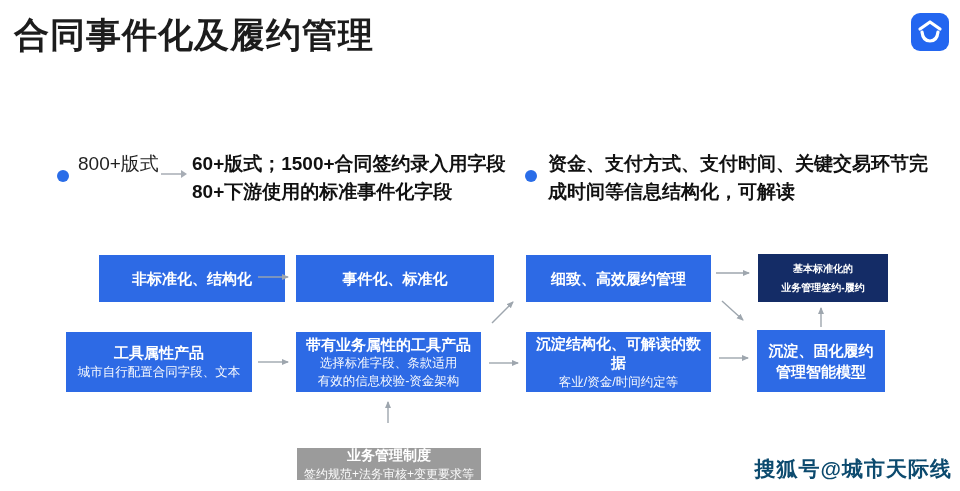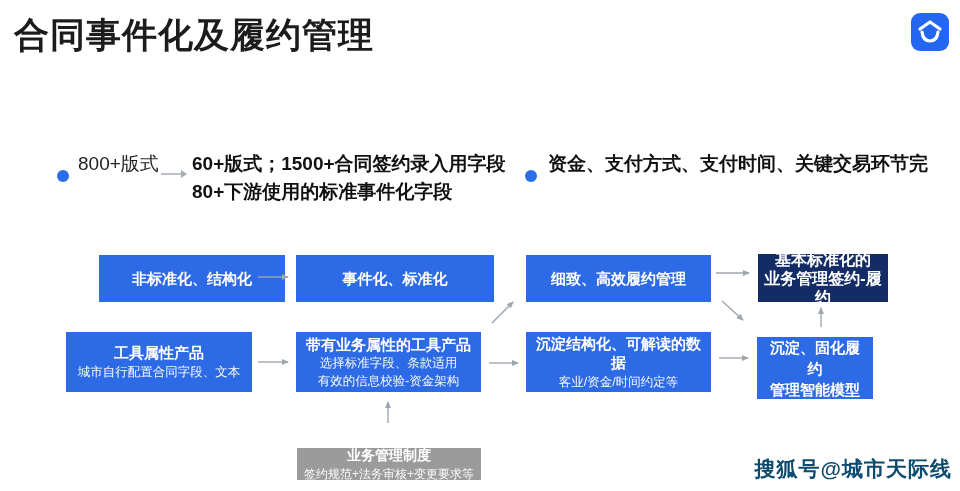--- a/index.html
+++ b/index.html
@@ -38,26 +38,26 @@
     position:absolute;background:var(--accent-blue);color:#fff;
     display:flex;flex-direction:column;align-items:center;justify-content:center;
     text-align:center;padding:2px 6px;
   }
   .box .t{font-size:15px;font-weight:700;line-height:19px;}
   .box .s{font-size:12.5px;font-weight:400;line-height:17px;margin-top:2px;opacity:.96;}
   .box-a1{left:66px;top:255px;width:186px;height:47px;margin-left:33px;}
   .box-b1{left:296px;top:255px;width:198px;height:47px;}
   .box-c1{left:526px;top:255px;width:185px;height:47px;}
   .box-d1{left:758px;top:254px;width:130px;height:48px;background:var(--dark-navy);}
-  .box-d1 .t{font-size:16px;line-height:19px;}
+  .box-d1 .t{font-size:10px;line-height:19px;}
   .box-a2{left:66px;top:332px;width:186px;height:60px;}
   .box-b2{left:296px;top:332px;width:185px;height:60px;}
   .box-b2 .s{margin-top:1px;}
   .box-c2{left:526px;top:332px;width:185px;height:60px;}
-  .box-d2{left:757px;top:337px;width:116px;height:62px;text-align:center;}
+  .box-d2{left:757px;top:330px;width:128px;height:62px;text-align:center;}
   .box-d2 .t{line-height:21px;}
   .box-gray{left:297px;top:448px;width:184px;height:32px;background:var(--gray-box);}
   .box-gray .t{font-size:14px;}
   .box-gray .s{font-size:12px;margin-top:1px;}
   
   .flow-arrows{position:absolute;left:0;top:0;pointer-events:none;}
   
   .watermark{
     position:absolute;right:8px;bottom:8px;
     font-size:21px;font-weight:700;color:#0c4a6e;
@@ -87,20 +87,21 @@
   <path d="M21,2 L27,6 L21,10 z" fill="#A7ADB5"></path>
 </svg>
 <div class="result-lines">
   <div>60+版式；1500+合同签约录入用字段</div>
   <div>80+下游使用的标准事件化字段</div>
 </div>
 
 <span class="dot dot2"></span>
 <div class="right-bullet">
   <div>资金、支付方式、支付时间、关键交易环节完</div>
+  <div>成时间等信息结构化，可解读</div>
 </div>
 
 <div class="box box-a1">
   <div class="t">非标准化、结构化</div>
 </div>
 <div class="box box-b1">
   <div class="t">事件化、标准化</div>
 </div>
 <div class="box box-c1">
   <div class="t">细致、高效履约管理</div>

